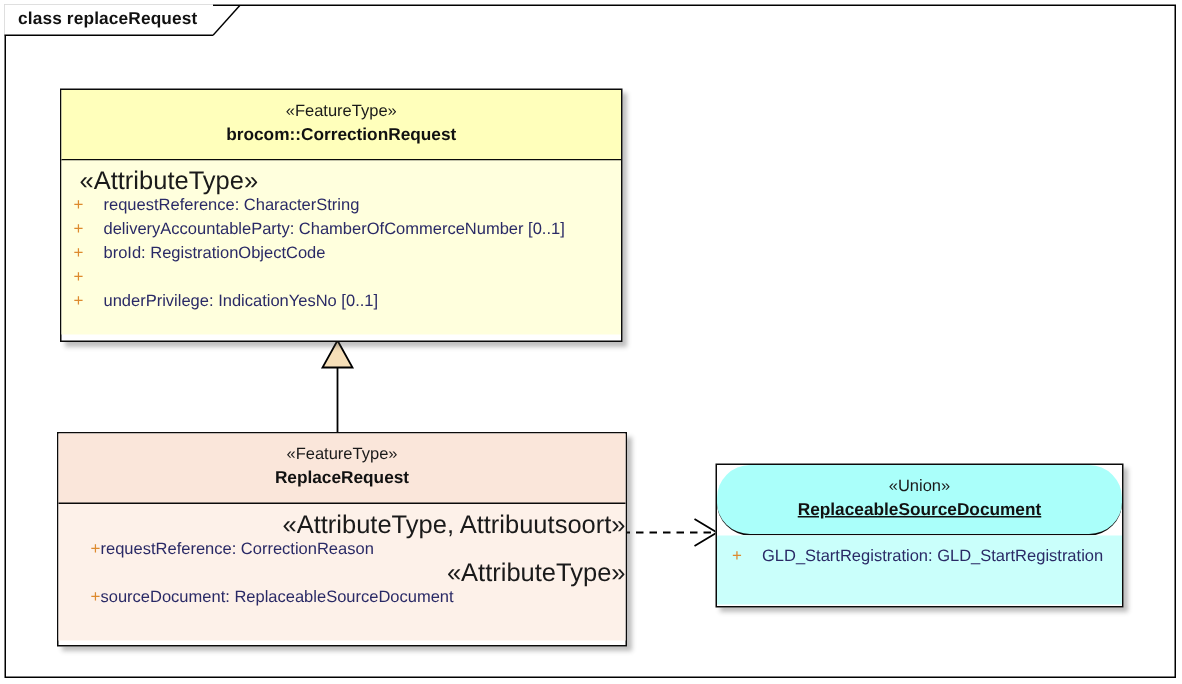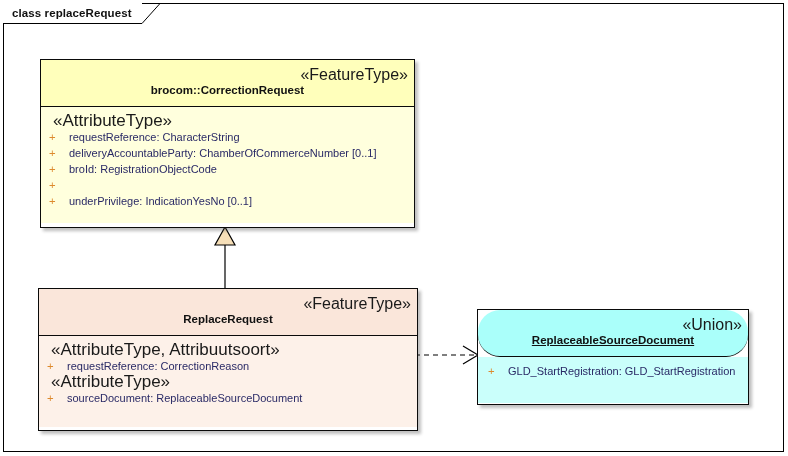--- a/index.html
+++ b/index.html
@@ -74,25 +74,24 @@
     box-shadow: 3px 3px 3px rgba(60,60,60,0.33);
     background: #ffffff;
   }
   .uml-head {
     box-sizing: border-box;
     border-bottom: 1px solid #0a0a0a;
     text-align: center;
     padding: 7px 6px 8px 6px;
   }
   .stereo-head {
-    font-size: 16px;
+    font-size: 11px;
     color: #1a1a1a;
     line-height: 15px;
     white-space: nowrap;
-    text-align: right;
   }
   .class-title {
     font-size: 11.5px;
     font-weight: bold;
     color: #111111;
     line-height: 16px;
     white-space: nowrap;
   }
   .class-title.underline { text-decoration: underline; }
   .uml-body {
@@ -135,21 +134,21 @@
   #class-correction-request .uml-body { background: #ffffdd; height: 116px; }
 
   
   #class-replace-request {
     left: 38px;
     top: 288px;
     width: 380px;
     height: 143px;
   }
   #class-replace-request .uml-head { background: #fae6da; }
-  #class-replace-request .uml-body { background: #fdf1e9; height: 91px; }
+  #class-replace-request .uml-body { background: #fdf1e9; height: 91px; text-align: right; }
 
   
   #class-replaceable-source-document {
     left: 477px;
     top: 309px;
     width: 272px;
     height: 96px;
   }
   #class-replaceable-source-document .uml-head { background: #aafffa; border-radius: 22px; }
   #class-replaceable-source-document .uml-body { background: #cafffb; height: 46px; }

